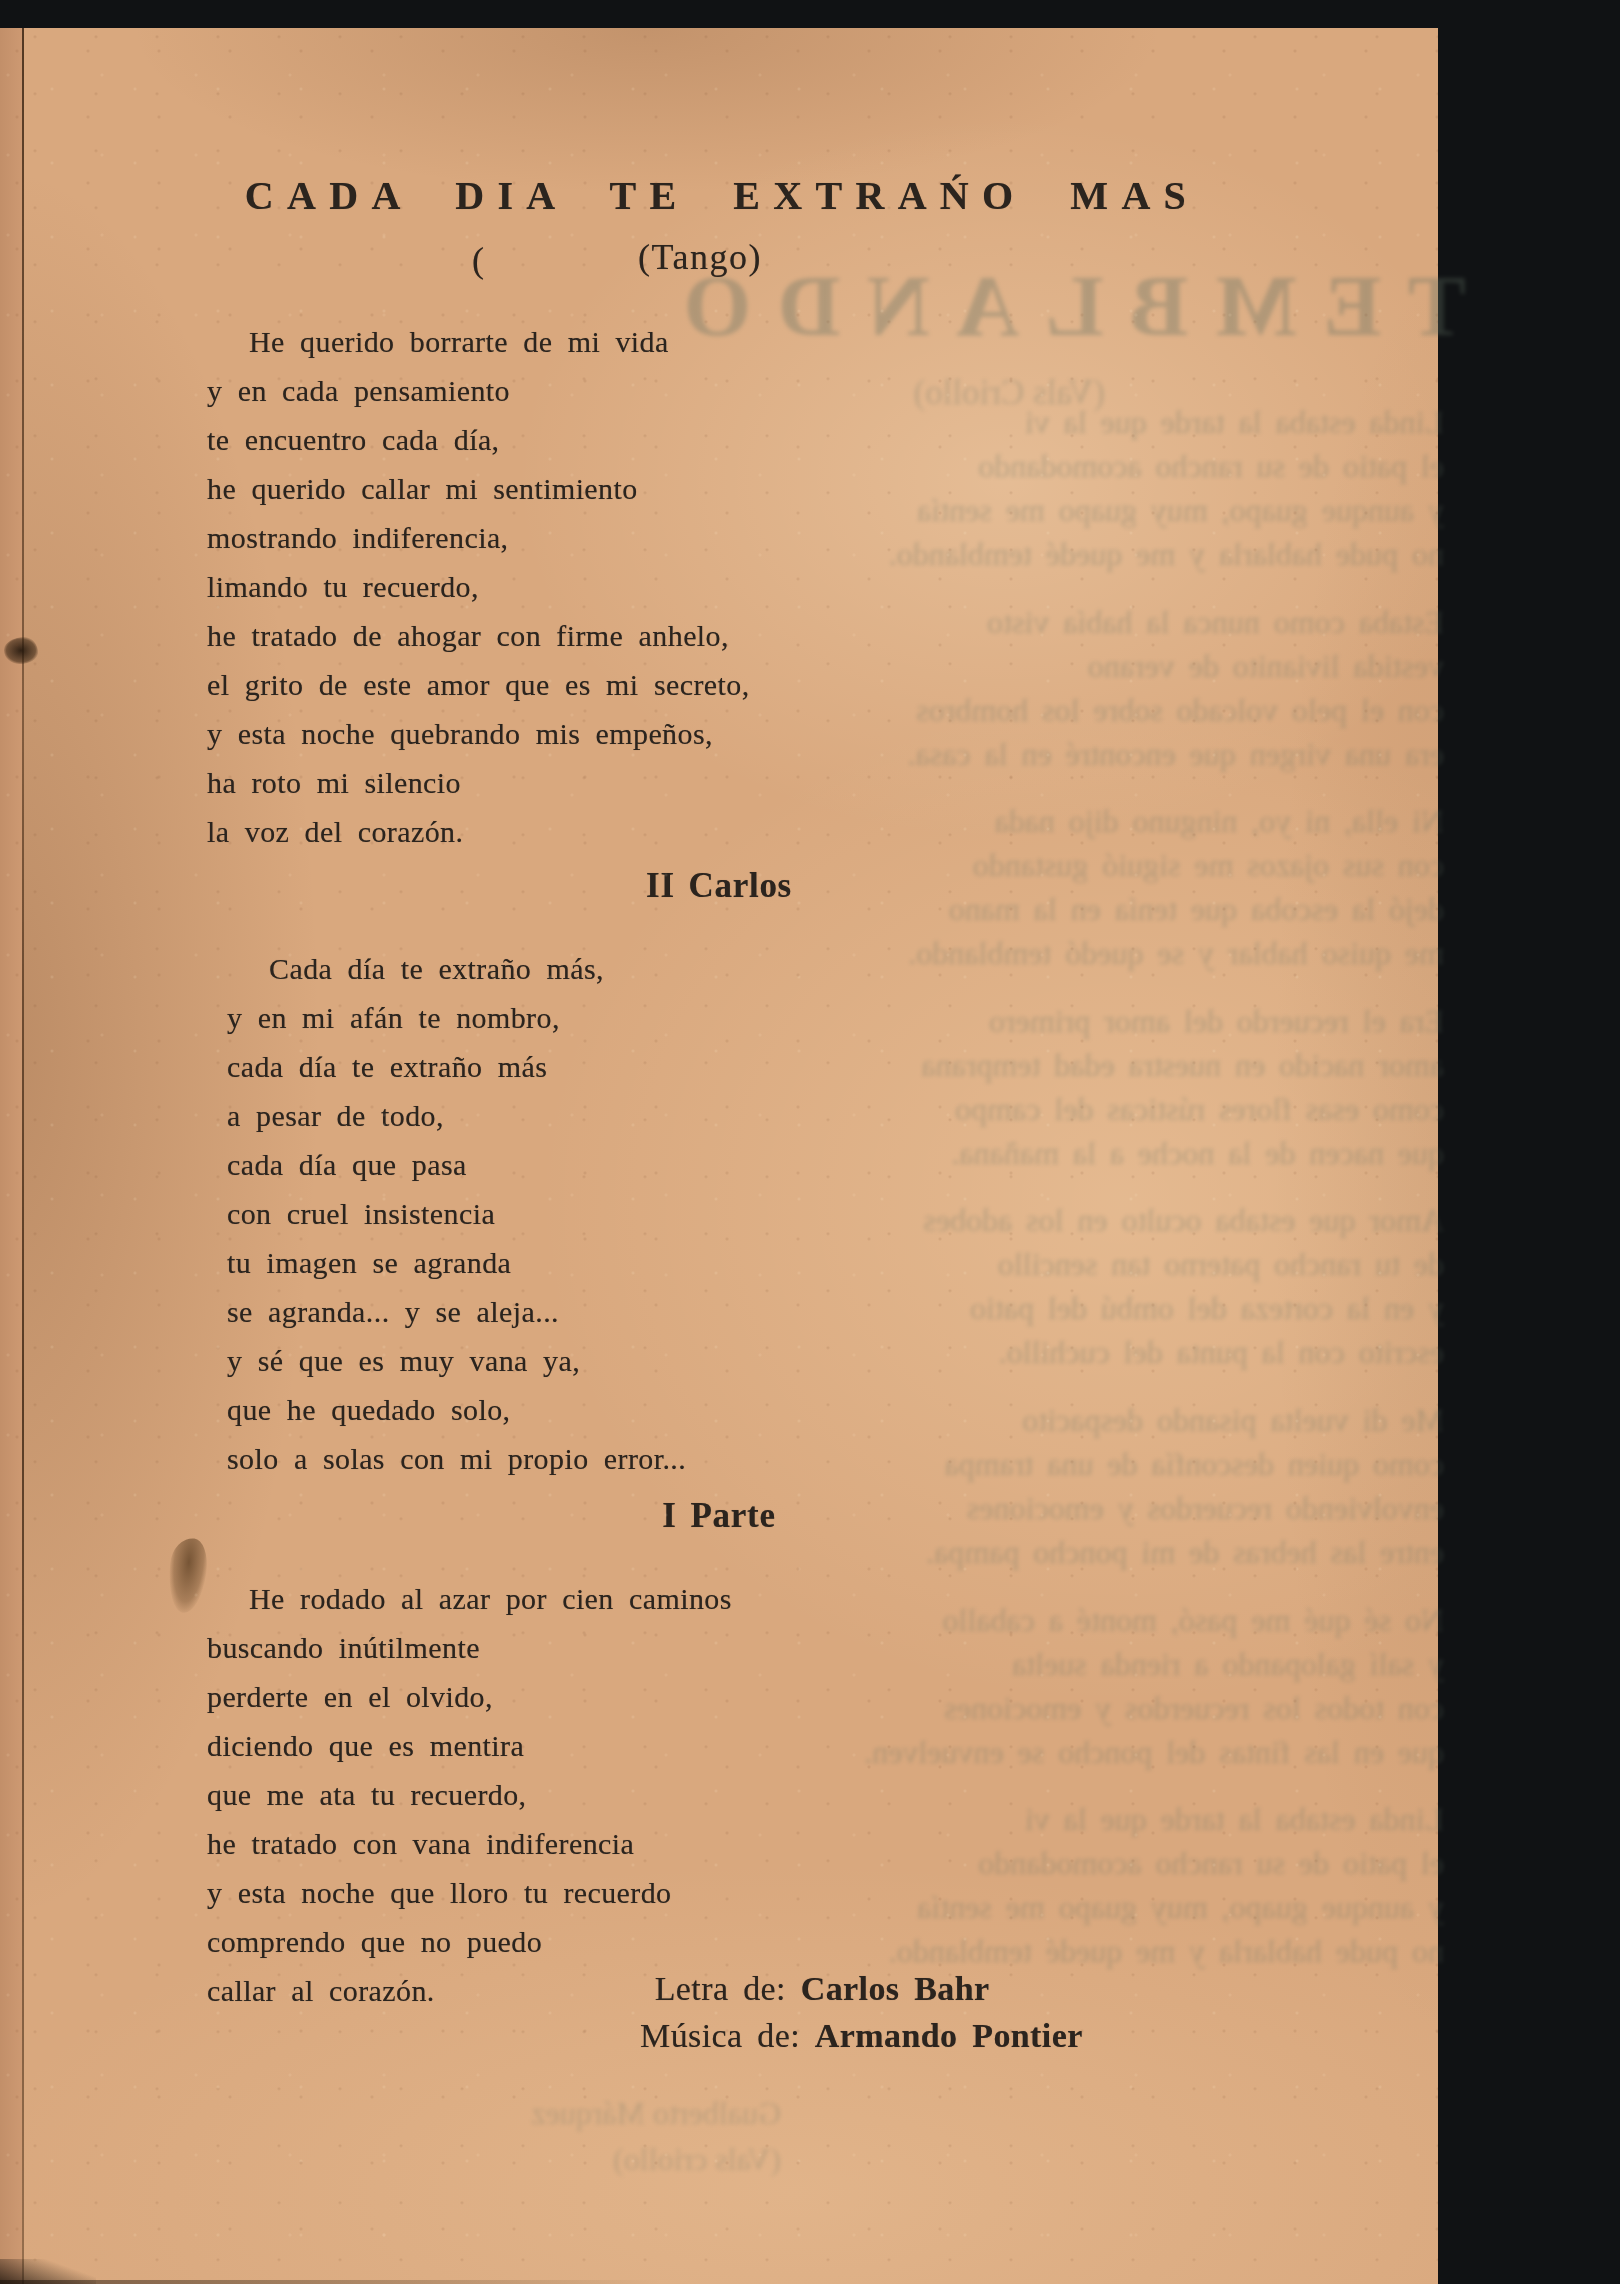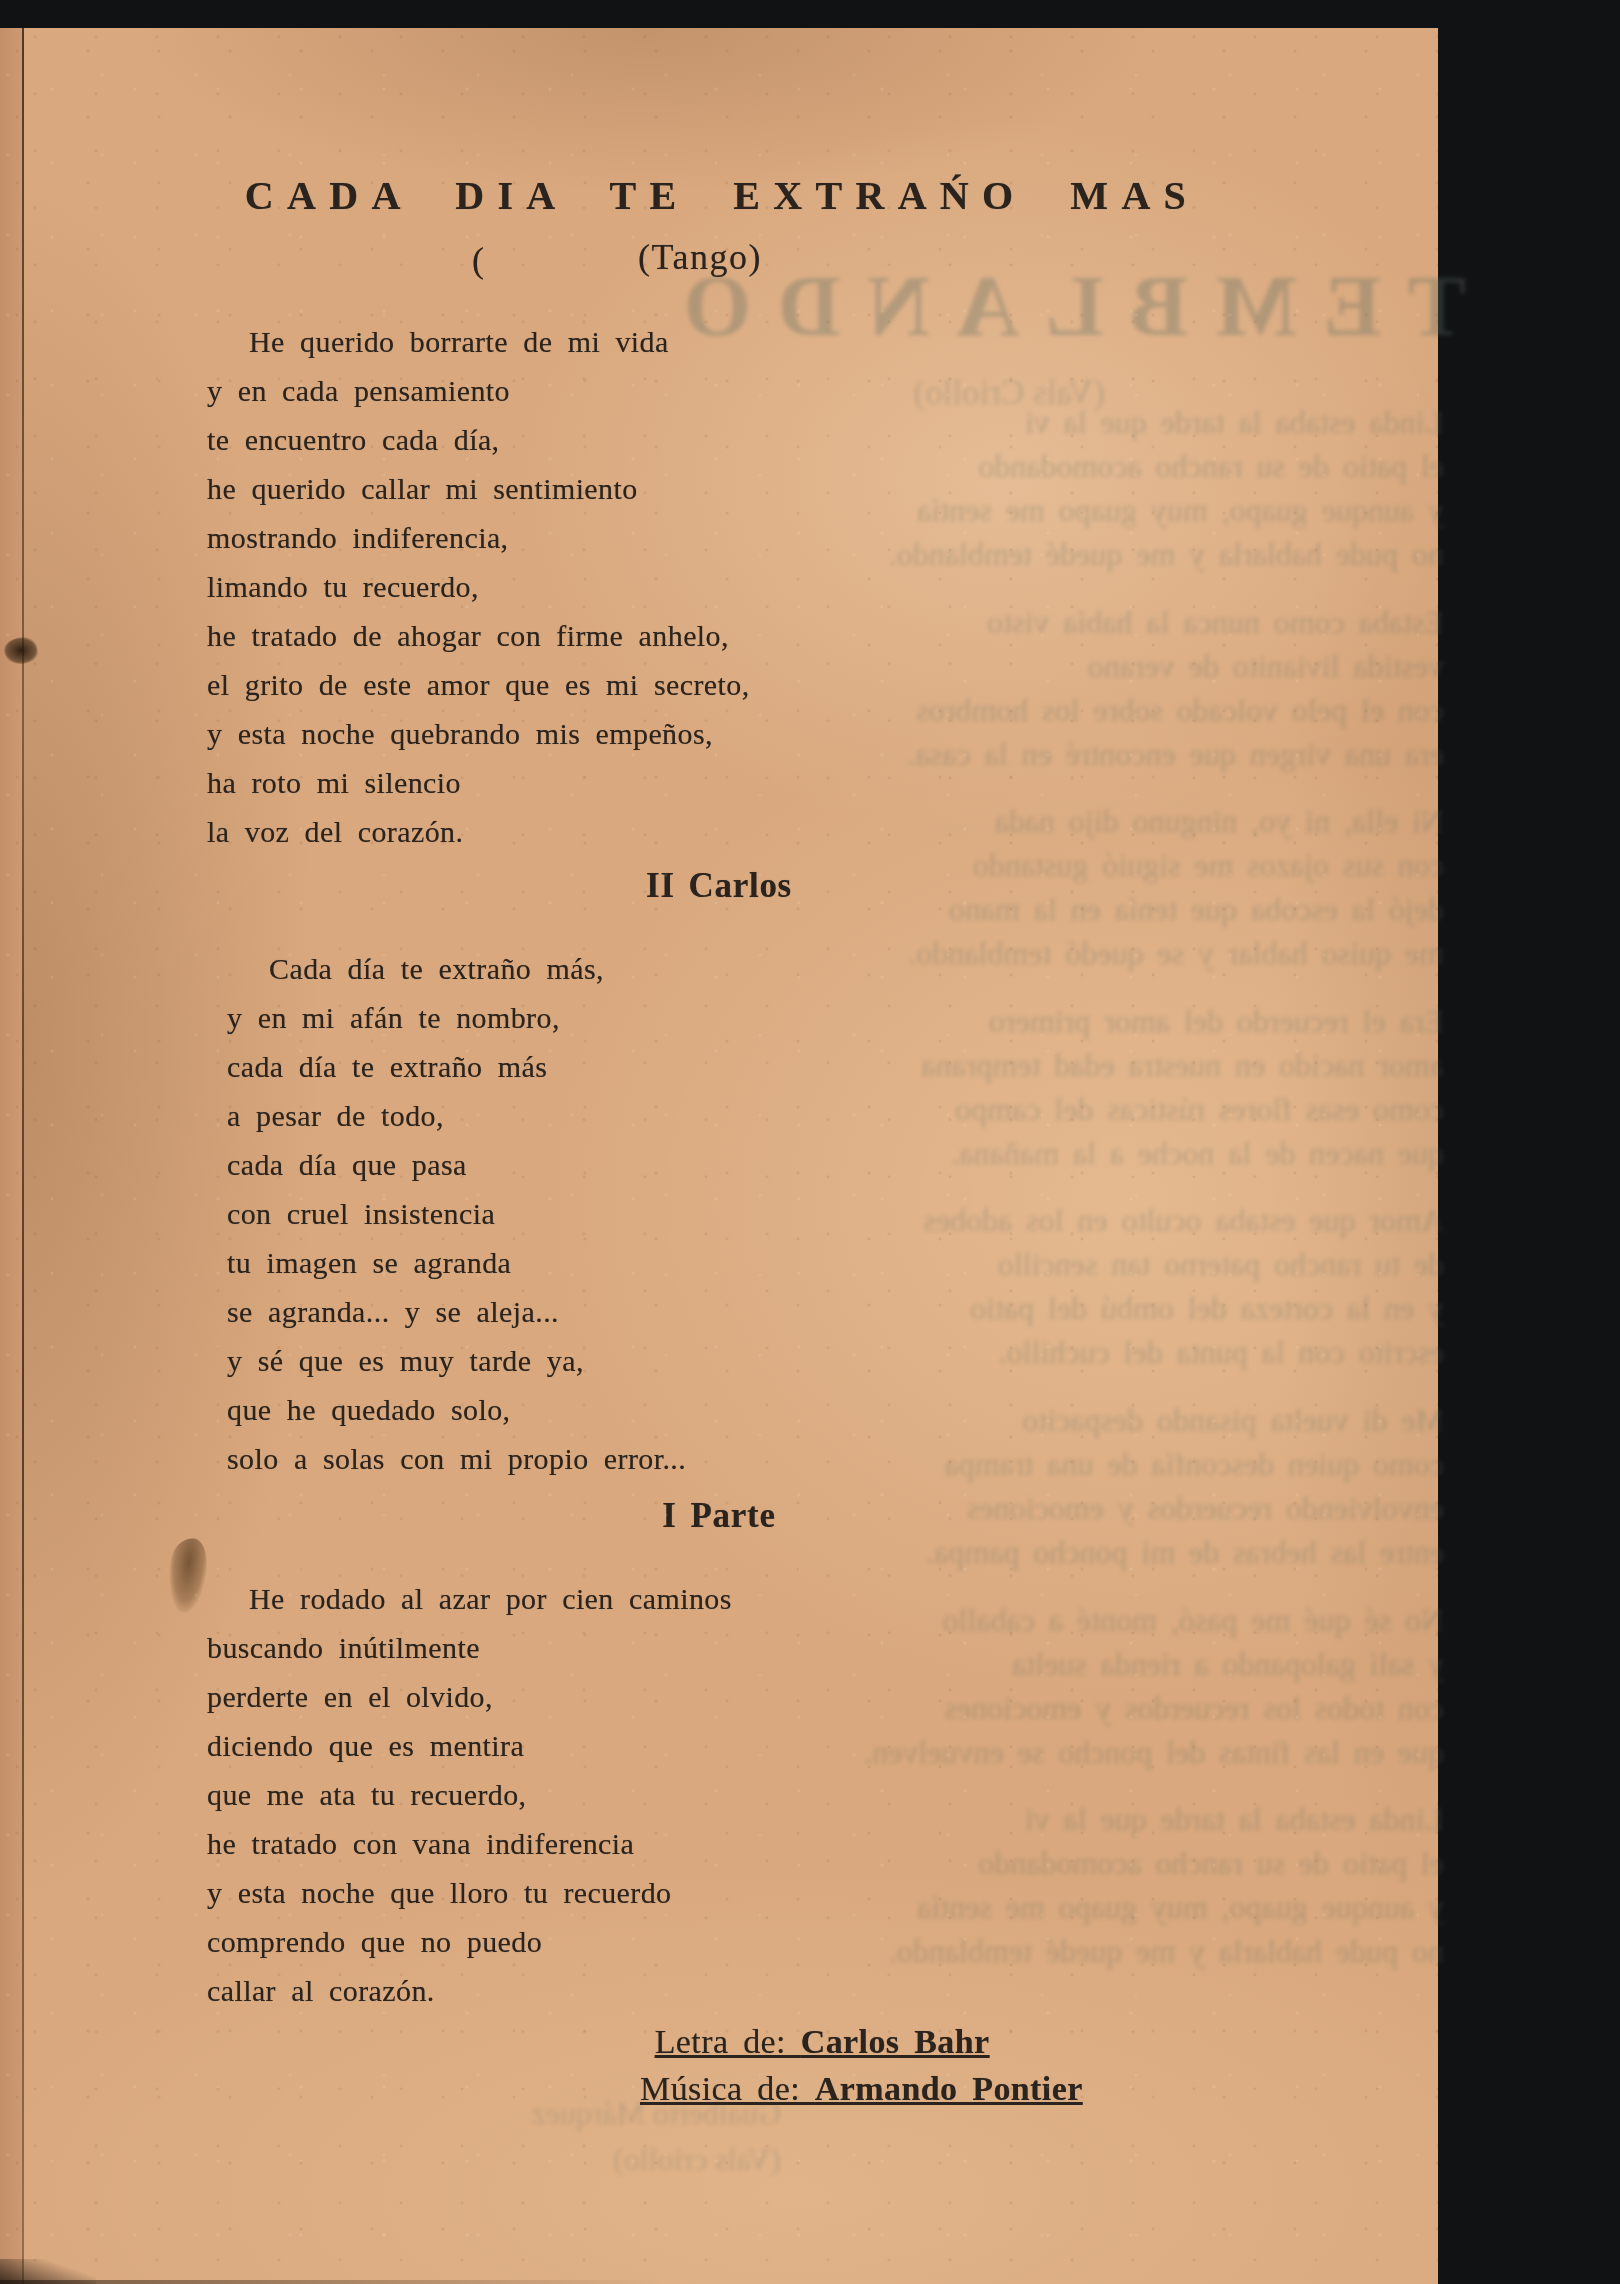--- a/index.html
+++ b/index.html
@@ -47,22 +47,22 @@
         letter-spacing:0.4px;word-spacing:7.4px;}
   .stanza .line.indent{padding-left:42px;}
   #stanza-0{top:289px;}
   #stanza-1{top:916px;margin-left:20px;}
   #stanza-2{top:1546px;}
   .part-heading{position:absolute;left:207px;width:1024px;text-align:center;margin:0;
         font-size:35px;font-weight:bold;letter-spacing:0.7px;word-spacing:4.4px;}
   #heading-1{top:838px;}
   #heading-2{top:1468px;}
 
-  .credits{position:absolute;left:640px;top:1990px;font-size:34px;line-height:47px;
-        letter-spacing:0.4px;word-spacing:5.9px;text-decoration:underline;}
+  .credits{position:absolute;left:640px;top:1937px;font-size:34px;line-height:47px;
+        letter-spacing:0.4px;word-spacing:5.9px;}
   .credits .name{font-weight:bold;}
   .credits .credit-line.first{padding-left:14.7px;}
 
   
   .ghost{color:#5f6e60;}
   .ghost-title{position:absolute;left:486px;top:234px;width:980px;margin:0;
         font-size:87px;font-weight:bold;letter-spacing:26.5px;line-height:1;
         transform:scaleX(-1);filter:blur(2.2px);opacity:.34;}
   .ghost-subtitle{position:absolute;left:796px;top:345px;width:309px;font-size:35px;
         transform:scaleX(-1);filter:blur(2.2px);opacity:.26;}
@@ -164,21 +164,21 @@
     <h2 class="part-heading ink" id="heading-1">II Carlos</h2>
     <div class="stanza ink" id="stanza-1">
         <div class="line indent">Cada día te extraño más,</div>
         <div class="line">y en mi afán te nombro,</div>
         <div class="line">cada día te extraño más</div>
         <div class="line">a pesar de todo,</div>
         <div class="line">cada día que pasa</div>
         <div class="line">con cruel insistencia</div>
         <div class="line">tu imagen se agranda</div>
         <div class="line">se agranda... y se aleja...</div>
-        <div class="line">y sé que es muy tarde ya,</div>
+        <div class="line">y sé que es muy vana ya,</div>
         <div class="line">que he quedado solo,</div>
         <div class="line">solo a solas con mi propio error...</div>
       </div>
 
     <h2 class="part-heading ink" id="heading-2">I Parte</h2>
     <div class="stanza ink" id="stanza-2">
         <div class="line indent">He rodado al azar por cien caminos</div>
         <div class="line">buscando inútilmente</div>
         <div class="line">perderte en el olvido,</div>
         <div class="line">diciendo que es mentira</div>

